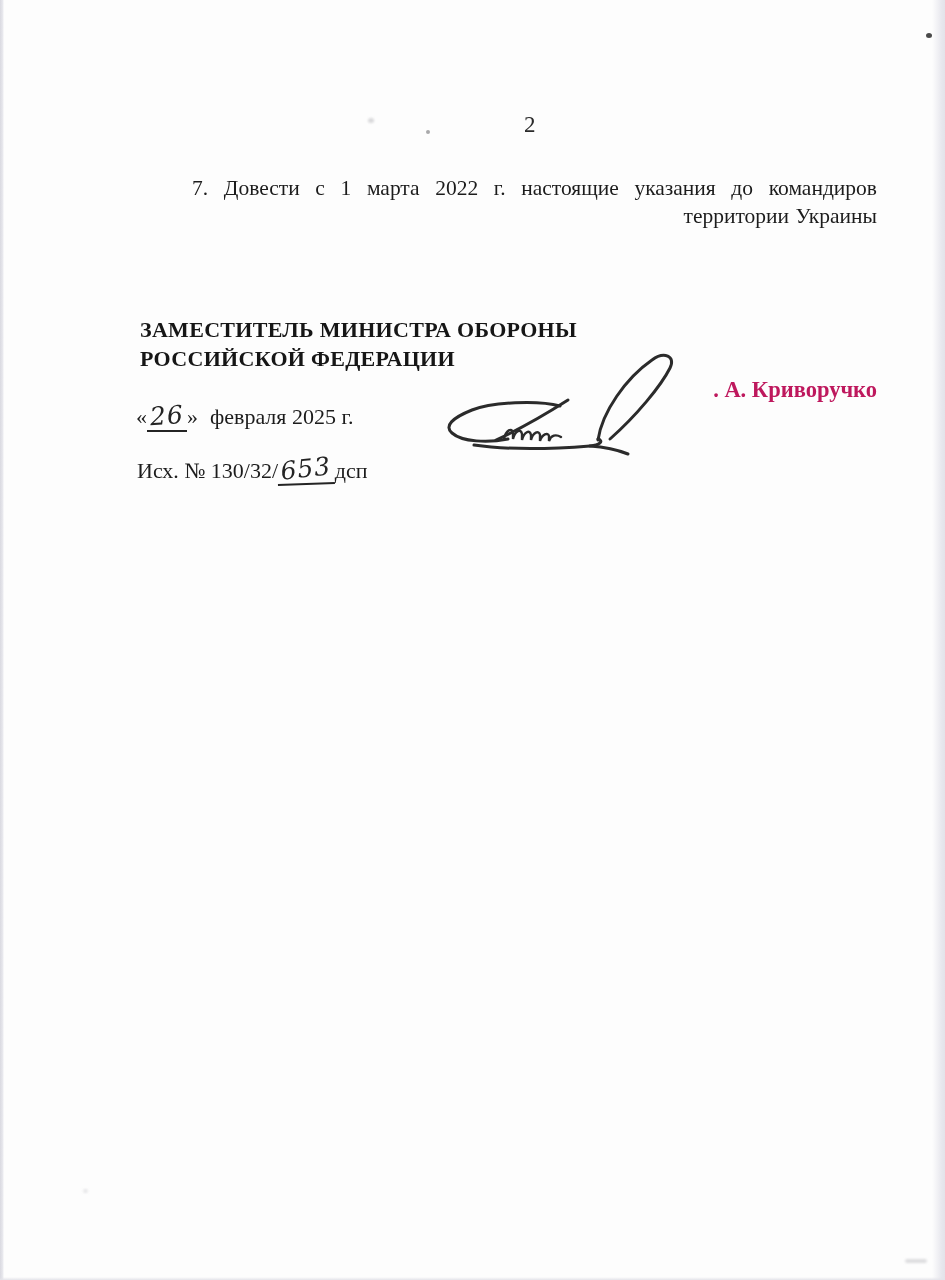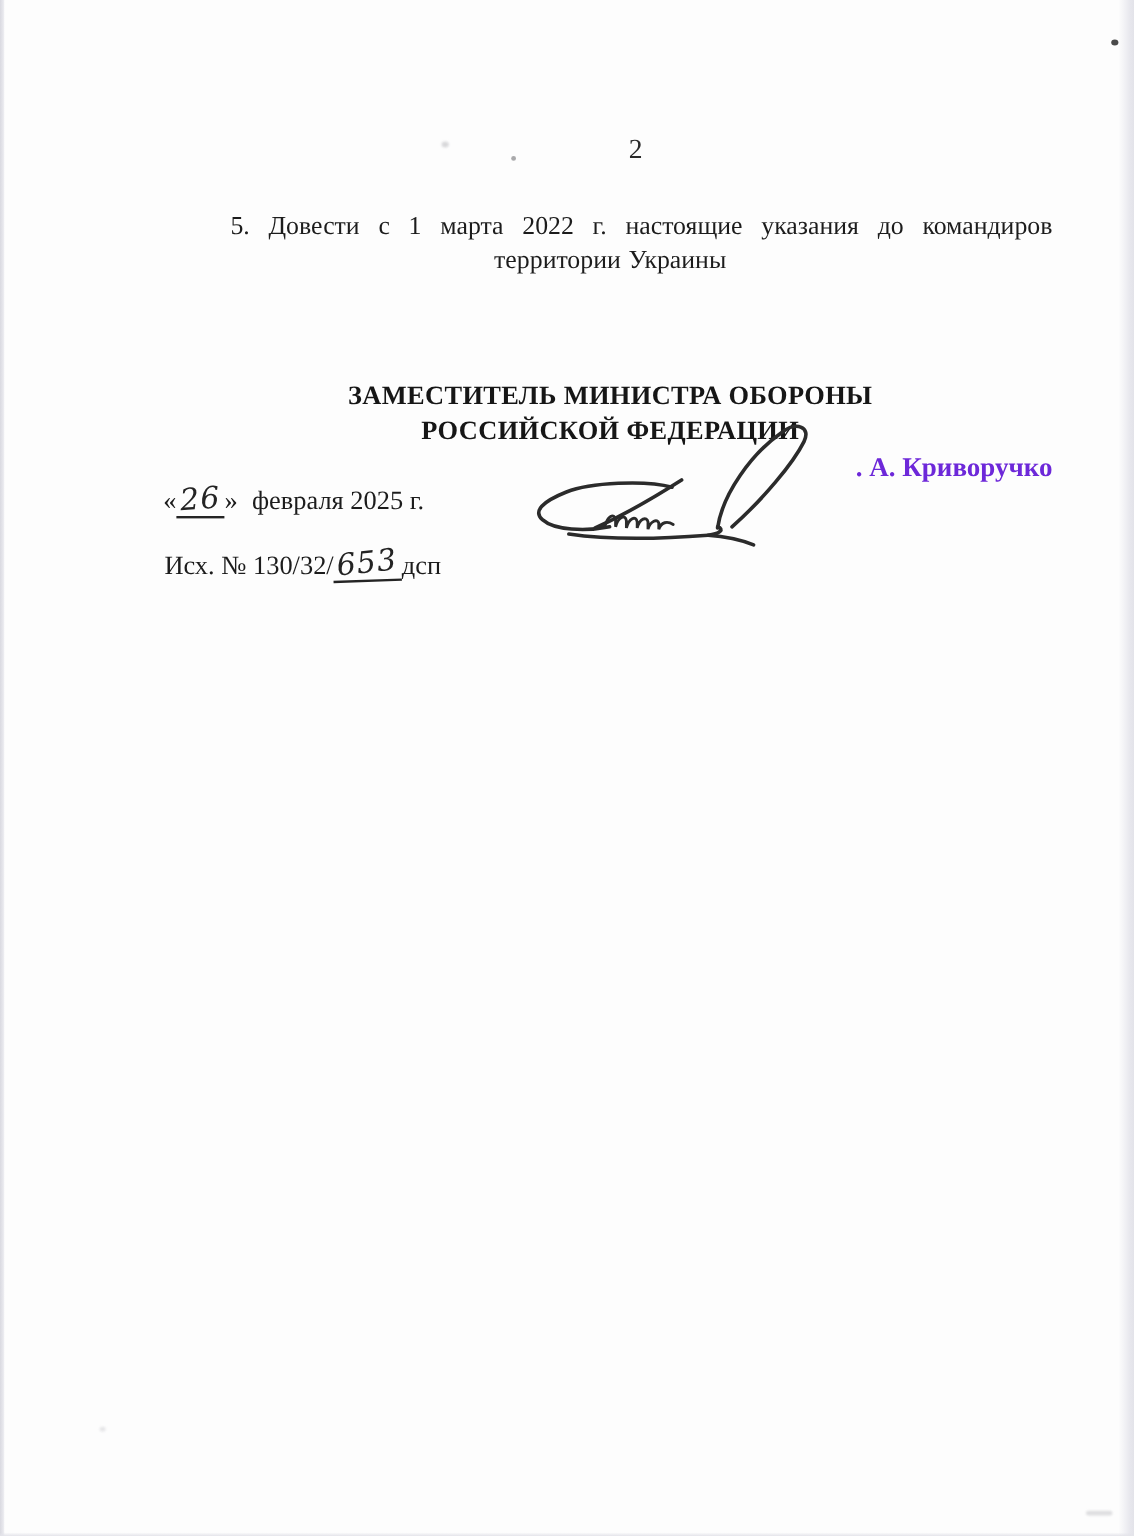--- a/index.html
+++ b/index.html
@@ -38,31 +38,31 @@
     position: absolute; left: 524px; top: 112px;
     font-size: 23px; color: #2a2a2a;
   }
   .paragraph {
     position: absolute; left: 140px; top: 174px; width: 737px;
     font-size: 21.5px; line-height: 28px; color: #1c1c1c;
     word-spacing: 1px;
   }
   .para-line-justify { text-align: justify; text-align-last: justify; }
   .para-line-first { text-indent: 52px; }
-  .para-line-last { text-align: center; }
+  .para-line-last { text-align: right; }
 
   .heading {
     position: absolute; left: 140px; top: 316px; width: 737px;
-    text-align: center; font-weight: bold;
+    text-align: left; font-weight: bold;
     font-size: 22px; line-height: 28.5px; color: #161616;
     letter-spacing: 0.3px;
   }
   .signatory {
     position: absolute; left: 140px; top: 377px; width: 737px;
-    text-align: right; font-weight: bold; font-size: 22.5px; color: #6d28d9;
+    text-align: right; font-weight: bold; font-size: 22.5px; color: #be185d;
   }
   .date-line {
     position: absolute; left: 136px; top: 403px;
     font-size: 22px; color: #1c1c1c;
   }
   .ref-line {
     position: absolute; left: 137px; top: 457px;
     font-size: 22px; color: #1c1c1c;
   }
   .gap-after-quote { display: inline-block; width: 12px; }
@@ -96,21 +96,21 @@
   <div class="edge-bottom"></div>
   <div class="speck speck-a"></div>
   <div class="speck speck-b"></div>
   <div class="speck speck-c"></div>
   <div class="speck speck-d"></div>
   <div class="smudge"></div>
 
   <div class="page-number">2</div>
 
   <div class="paragraph">
-    <div class="para-line-justify para-line-first">5. Довести с 1 марта 2022 г. настоящие указания до командиров</div>
+    <div class="para-line-justify para-line-first">7. Довести с 1 марта 2022 г. настоящие указания до командиров</div>
     <div class="para-line-last">территории Украины</div>
   </div>
 
   <div class="heading">
     <div>ЗАМЕСТИТЕЛЬ МИНИСТРА ОБОРОНЫ</div>
     <div>РОССИЙСКОЙ ФЕДЕРАЦИИ</div>
   </div>
 
   <div class="signatory">. А. Криворучко</div>
 

